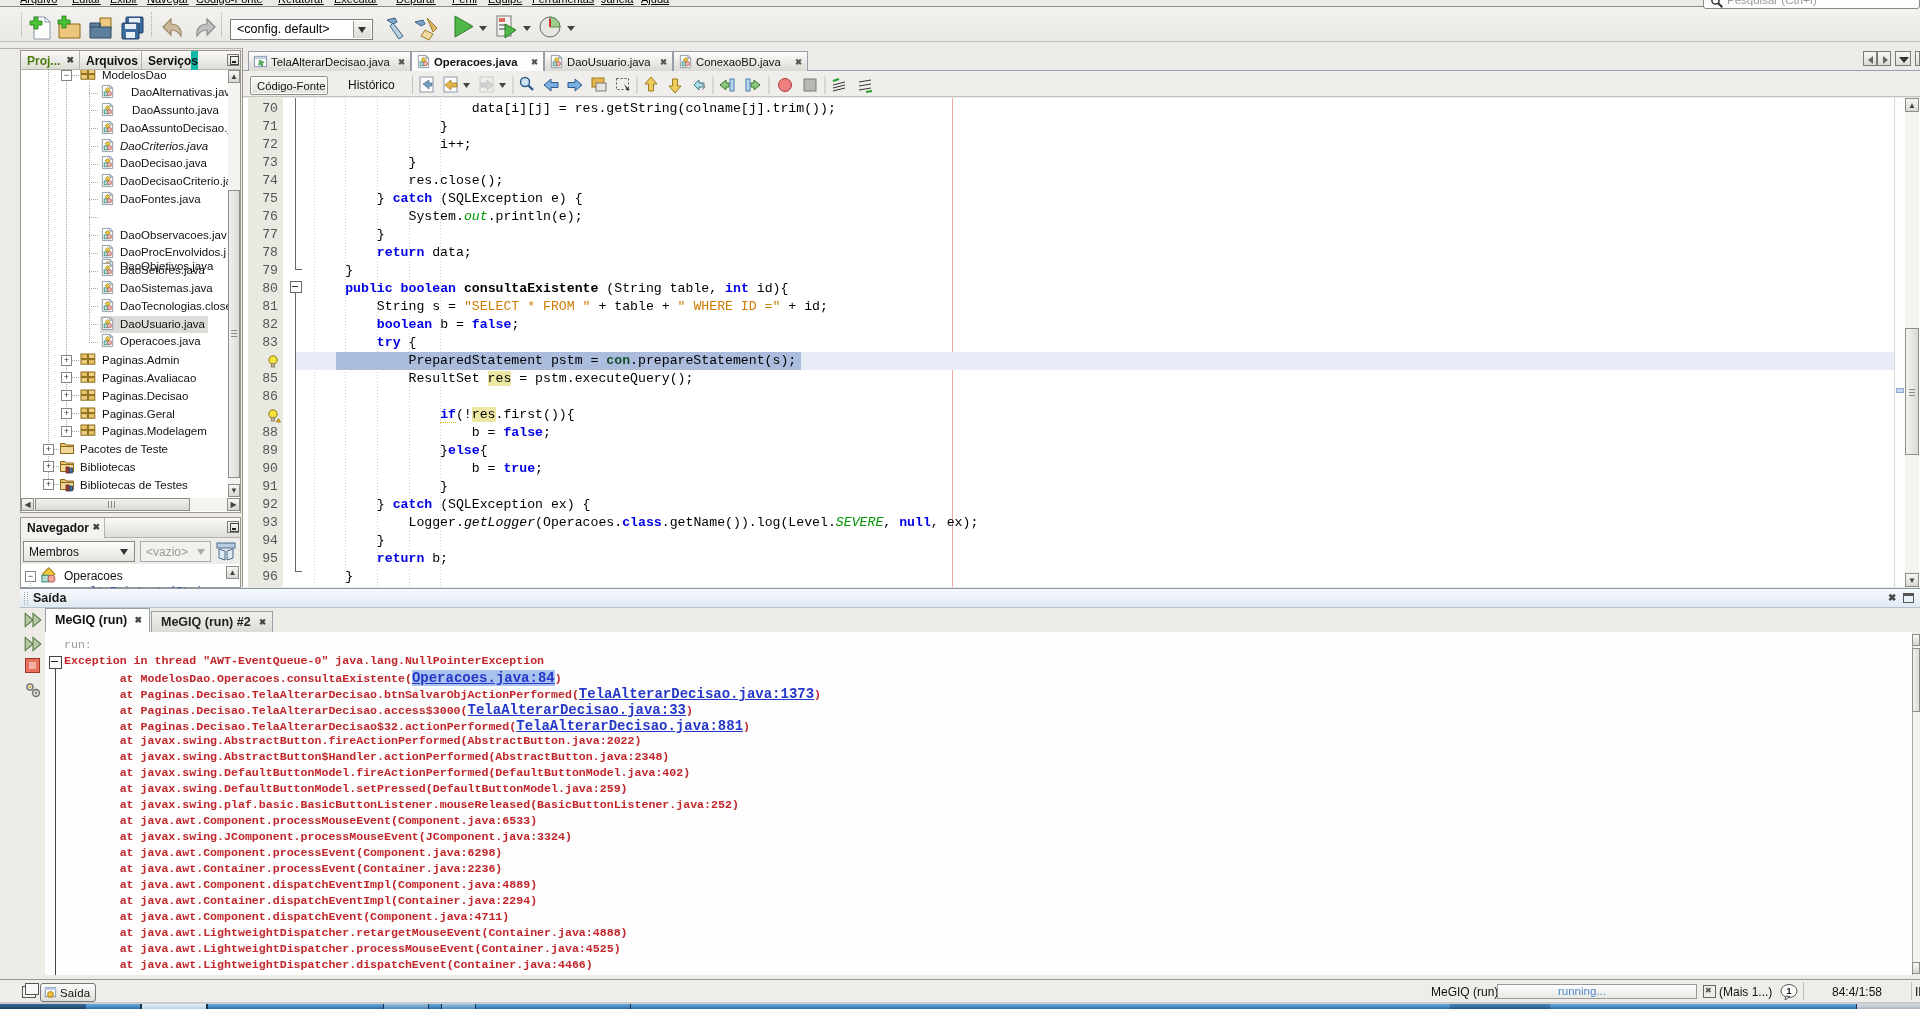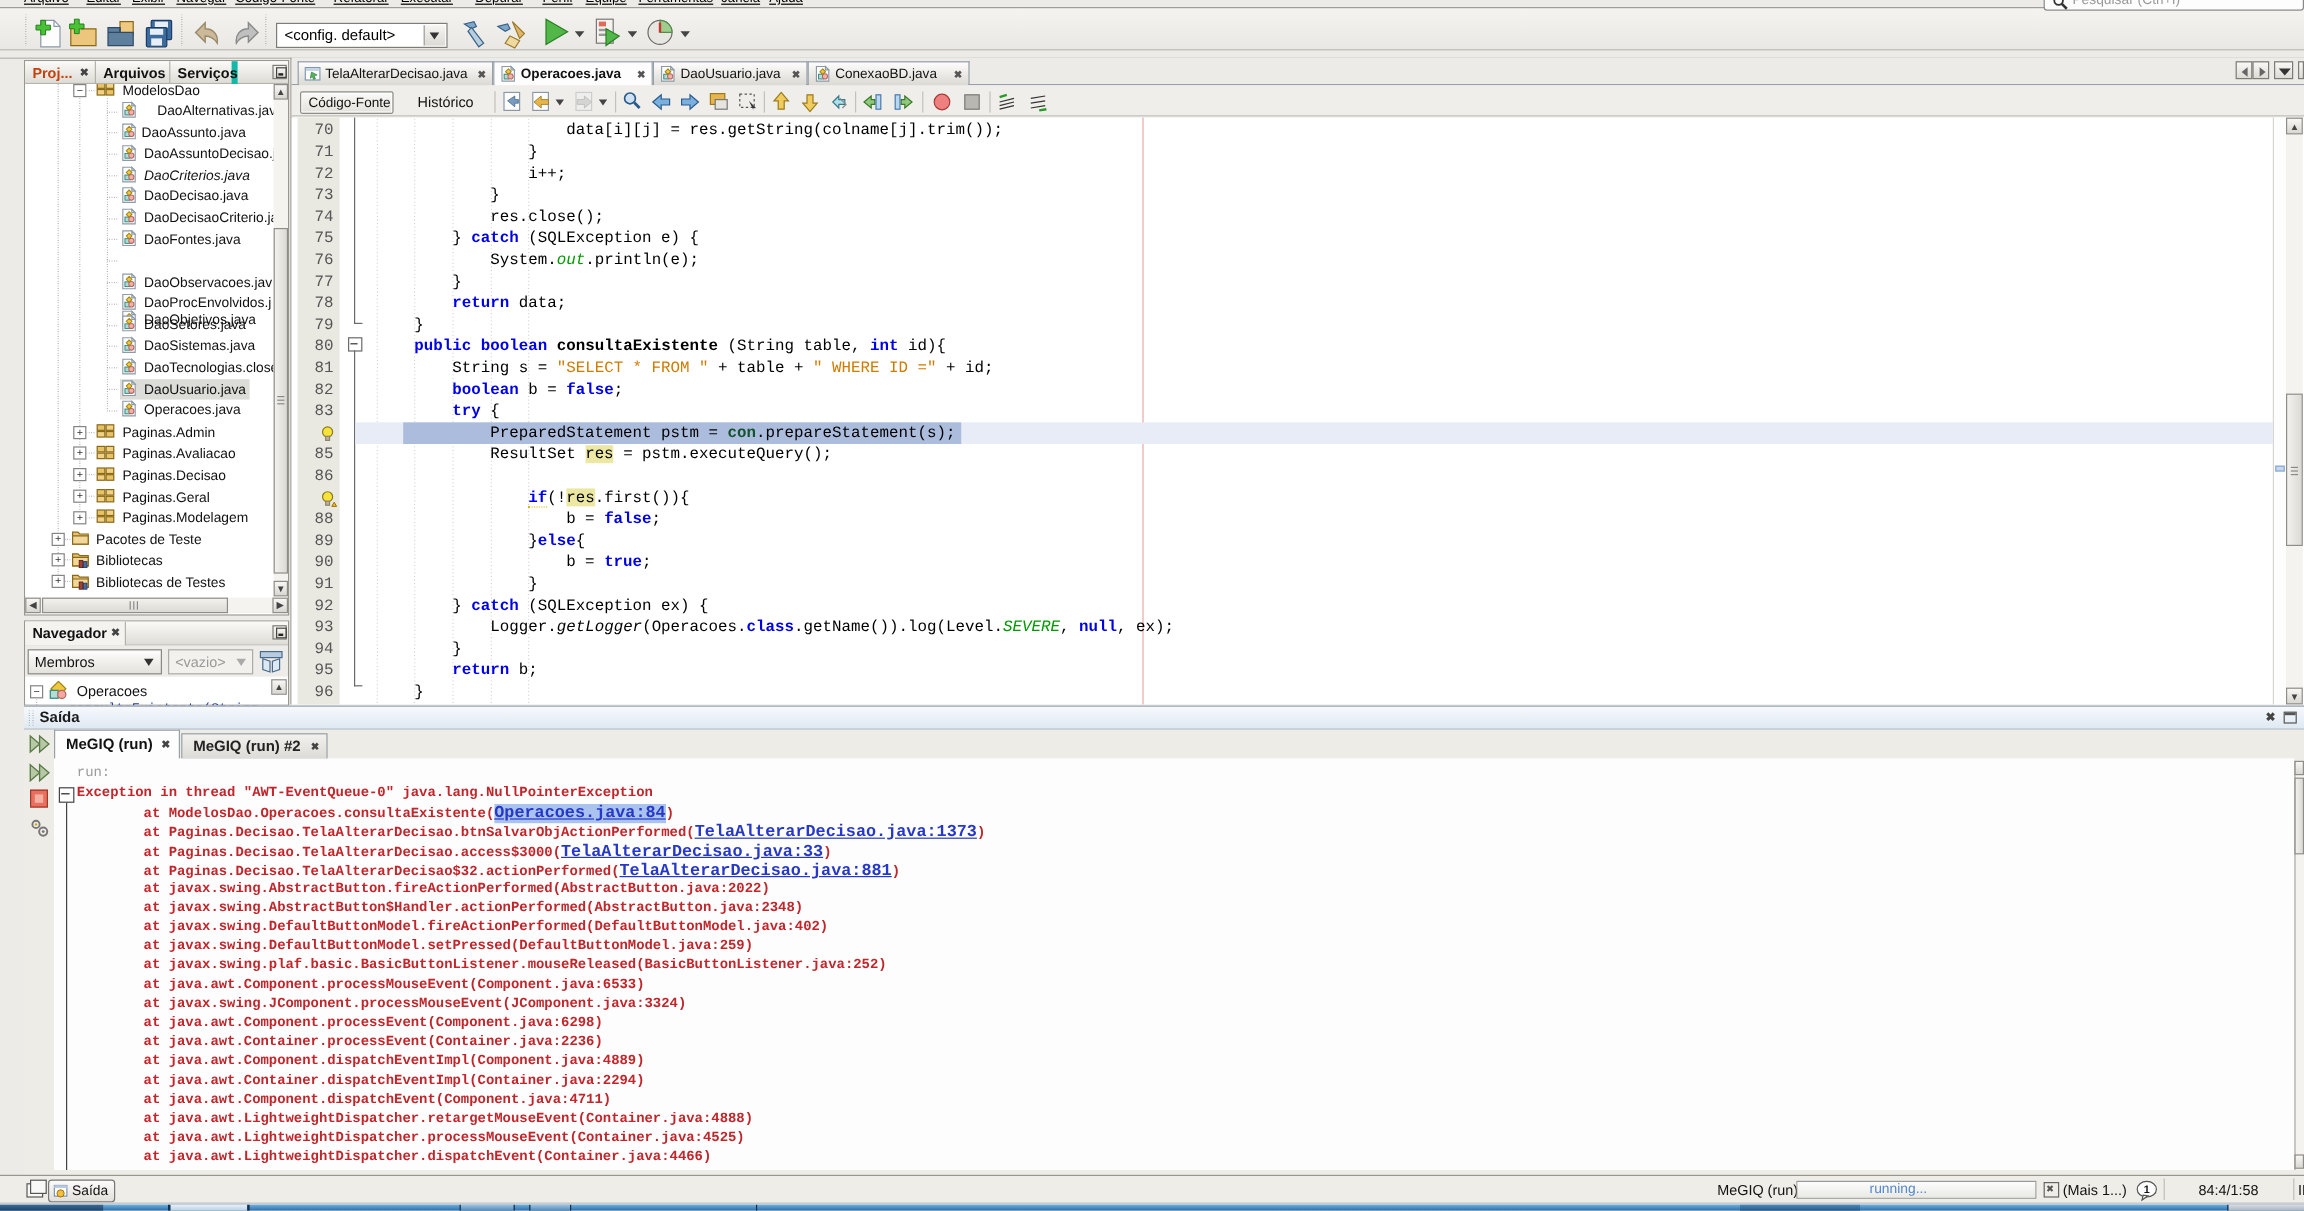--- a/index.html
+++ b/index.html
@@ -176,27 +176,27 @@
 <div class="ab" style="left:1703px;top:-11px;width:215px;height:18px;background:#fdfdfd;border:1px solid #8a8a8a;border-radius:3px;"></div>
 <svg class="ab" style="left:1710px;top:-5px" width="14" height="14">
     <circle cx="5.5" cy="5.5" r="3.6" fill="none" stroke="#333" stroke-width="1.5"></circle>
     <line x1="8.2" y1="8.2" x2="12.3" y2="12.3" stroke="#333" stroke-width="2.1"></line>
   </svg>
 <div class="ab" style="left:1727px;top:-6px;font-size:11.5px;color:#9a9a9a;">Pesquisar (Ctrl+I)</div>
 <div class="ab" style="left:0;top:48px;width:1920px;height:1px;background:#b6b3ad;"></div>
 <div class="ab" style="left:20px;top:50px;width:221px;height:463px;border:1px solid #9a978f;box-sizing:border-box;background:#fff;"></div>
 <div class="ab" style="left:21px;top:51px;width:219px;height:19px;background:linear-gradient(#fbfaf8,#dedcd6);border-bottom:1px solid #b5b2aa;box-sizing:border-box;"></div>
 <div class="ab" style="left:21px;top:51px;width:59px;height:19px;border-right:1px solid #b5b2aa;box-sizing:border-box;">
-    <div class="ab" style="left:6px;top:3px;font-size:12px;font-weight:bold;color:#c2410c;">Proj...</div>
+    <div class="ab" style="left:6px;top:3px;font-size:12px;font-weight:bold;color:#4d7c0f;">Proj...</div>
     <div class="ab" style="right:5px;top:4px;font-size:9px;color:#444;font-weight:bold;">✖</div>
   </div>
 <div class="ab" style="left:80px;top:51px;width:62px;height:19px;border-right:1px solid #b5b2aa;box-sizing:border-box;">
     <div class="ab" style="left:6px;top:3px;font-size:12px;font-weight:bold;color:#111;">Arquivos</div>
   </div>
-<div class="ab" style="left:142px;top:51px;width:56px;height:19px;border-right:5px solid #14b8a6;box-sizing:border-box;">
+<div class="ab" style="left:142px;top:51px;width:56px;height:19px;border-right:7px solid #14b8a6;box-sizing:border-box;">
     <div class="ab" style="left:6px;top:3px;font-size:12px;font-weight:bold;color:#111;">Serviços</div>
   </div>
 <div class="tbtn" style="left:227px;top:54px;width:12px;height:12px;">
     <div class="ab" style="left:2px;top:1px;width:7px;height:7px;border:1px solid #444;">
       <div class="ab" style="left:1px;top:4px;width:4px;height:1.5px;background:#222;"></div>
     </div>
   </div>
 <div class="ab" style="left:21px;top:70px;width:207px;height:427px;background:#fff;overflow:hidden;">
 <div class="dotv" style="left:27px;top:0;height:414px;"></div>
 <div class="dotv" style="left:45px;top:0;height:361px;"></div>
@@ -206,21 +206,21 @@
 <div class="trow" style="left:59px;top:-3.7px;"><svg width="16" height="16" style="vertical-align:-3px">
         <use href="#ipkg"></use>
       </svg><span style="margin-left:6px;">ModelosDao</span></div>
 <div class="doth" style="left:68px;top:23px;width:10px;"></div>
 <div class="trow" style="left:79px;top:14.1px;padding:0 3px 0 0;"><svg width="15" height="15" style="vertical-align:-3px">
         <use href="#ijava"></use>
       </svg><span style="margin-left:16px;">DaoAlternativas.java</span></div>
 <div class="doth" style="left:68px;top:40px;width:10px;"></div>
 <div class="trow" style="left:79px;top:31.9px;padding:0 3px 0 0;"><svg width="15" height="15" style="vertical-align:-3px">
         <use href="#ijava"></use>
-      </svg><span style="margin-left:3px;">DaoAssunto.java</span></div>
+      </svg><span style="margin-left:17px;">DaoAssunto.java</span></div>
 <div class="doth" style="left:68px;top:58px;width:10px;"></div>
 <div class="trow" style="left:79px;top:49.7px;padding:0 3px 0 0;"><svg width="15" height="15" style="vertical-align:-3px">
         <use href="#ijava"></use>
       </svg><span style="margin-left:5px;">DaoAssuntoDecisao.j​a</span></div>
 <div class="doth" style="left:68px;top:76px;width:10px;"></div>
 <div class="trow" style="left:79px;top:67.5px;padding:0 3px 0 0;"><svg width="15" height="15" style="vertical-align:-3px">
         <use href="#ijava"></use>
       </svg><span style="margin-left:5px;font-style:italic;">DaoCriterios.java</span></div>
 <div class="doth" style="left:68px;top:94px;width:10px;"></div>
 <div class="trow" style="left:79px;top:85.3px;padding:0 3px 0 0;"><svg width="15" height="15" style="vertical-align:-3px">

